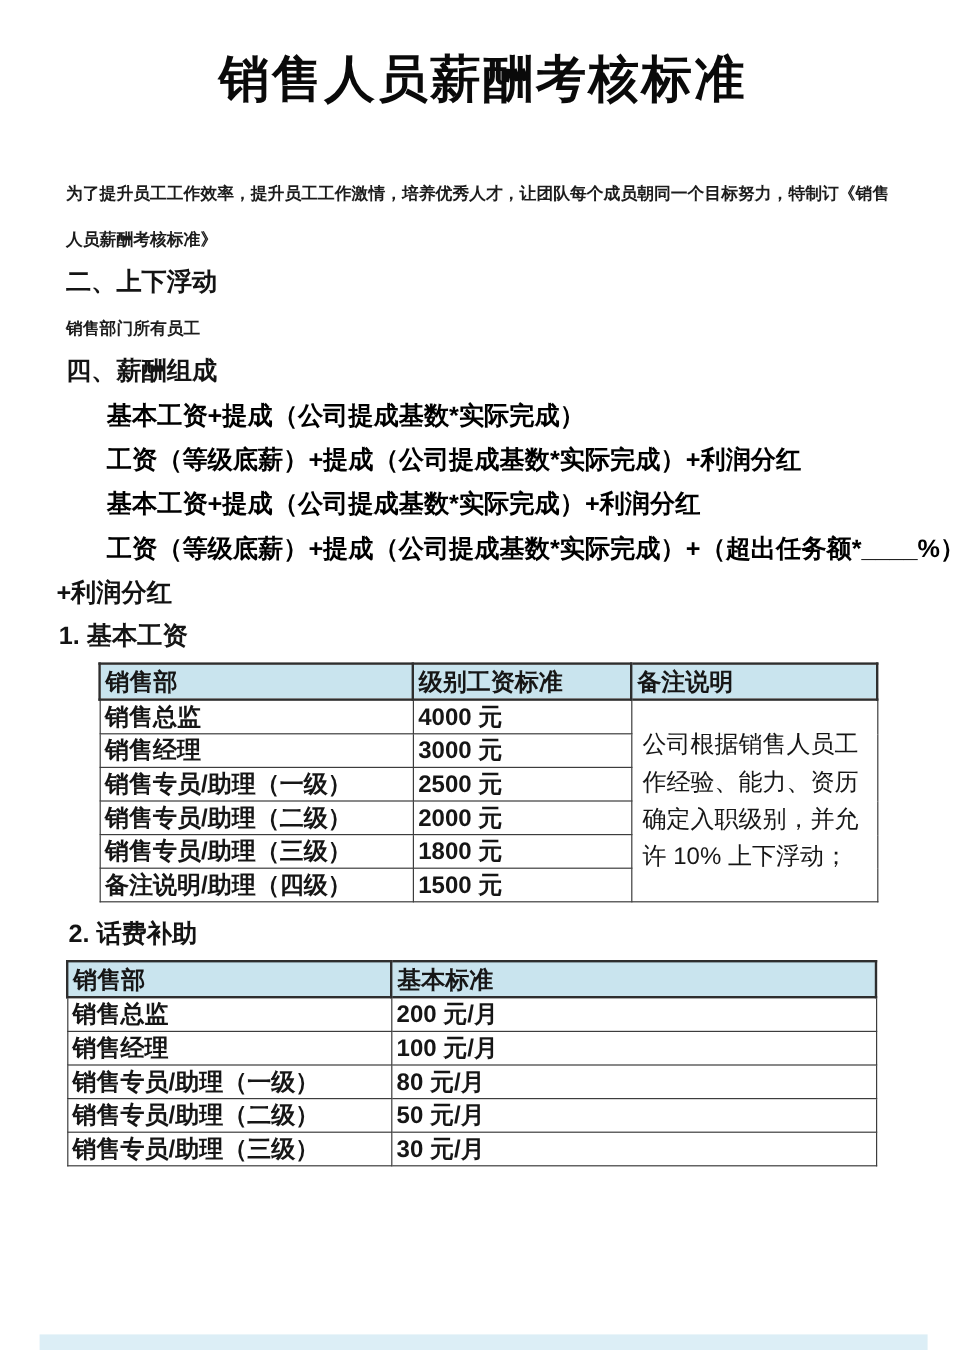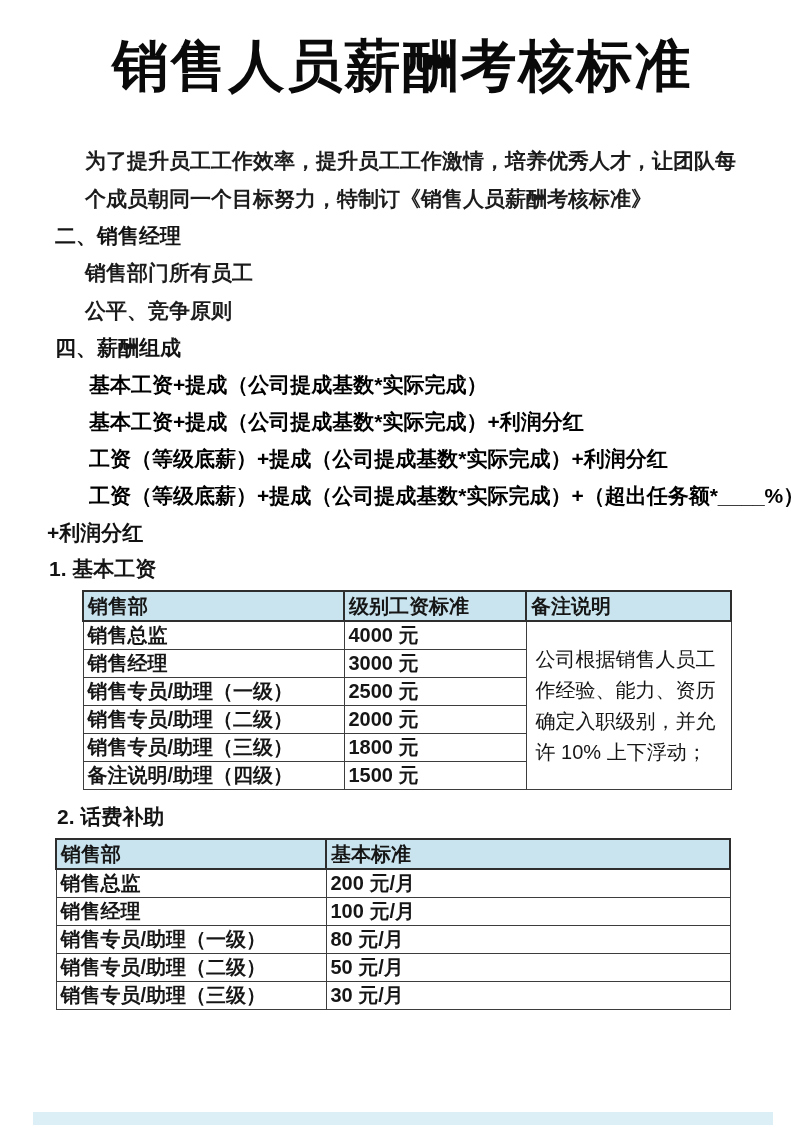--- a/index.html
+++ b/index.html
@@ -9,40 +9,39 @@
     width: 800px;
     height: 1127px;
     margin: 0 auto;
     background: #ffffff;
     overflow: hidden;
     font-family: "Liberation Sans", "DejaVu Sans", sans-serif;
     color: #111111;
     padding: 0 50px 0 55px;
   }
   .doc-title {
-    font-size: 56px;
+    font-size: 42px;
     font-weight: 900;
     text-align: center;
     letter-spacing: 2px;
     line-height: 64px;
     margin: 34px 0 44px 0;
     color: #0a0a0a;
     white-space: nowrap;
   }
   .sec-heading {
     font-size: 21px;
     font-weight: 800;
     line-height: 36px;
     color: #141414;
   }
   .sec-body {
-    font-size: 21px;
+    font-size: 14px;
     font-weight: 600;
     line-height: 38px;
-    margin-left: 30px;
     color: #1c1c1c;
   }
   .formula {
     font-size: 21px;
     font-weight: 800;
     line-height: 37px;
     margin-left: 34px;
     color: #000000;
     white-space: nowrap;
   }
@@ -105,30 +104,29 @@
 </style>
 </head>
 <body>
 
 <div class="page">
 
   <h1 class="doc-title">销售人员薪酬考核标准</h1>
 
   <p class="sec-body">为了提升员工工作效率，提升员工工作激情，培养优秀人才，让团队每个成员朝同一个目标努力，特制订《销售人员薪酬考核标准》</p>
 
-  <div class="sec-heading">二、销售经理</div>
+  <div class="sec-heading">二、上下浮动</div>
   <p class="sec-body">销售部门所有员工</p>
 
-  <p class="sec-body">公平、竞争原则</p>
 
   <div class="sec-heading">四、薪酬组成</div>
 
   <p class="formula">基本工资+提成（公司提成基数*实际完成）</p>
+  <p class="formula">工资（等级底薪）+提成（公司提成基数*实际完成）+利润分红</p>
   <p class="formula">基本工资+提成（公司提成基数*实际完成）+利润分红</p>
-  <p class="formula">工资（等级底薪）+提成（公司提成基数*实际完成）+利润分红</p>
   <p class="formula">工资（等级底薪）+提成（公司提成基数*实际完成）+（超出任务额*____%）</p>
   <p class="formula-cont">+利润分红</p>
 
   <div class="num-heading first">1. 基本工资</div>
 
   <table class="tbl1">
     <colgroup>
         <col style="width:261px">
         <col style="width:182px">
         <col style="width:205px">

